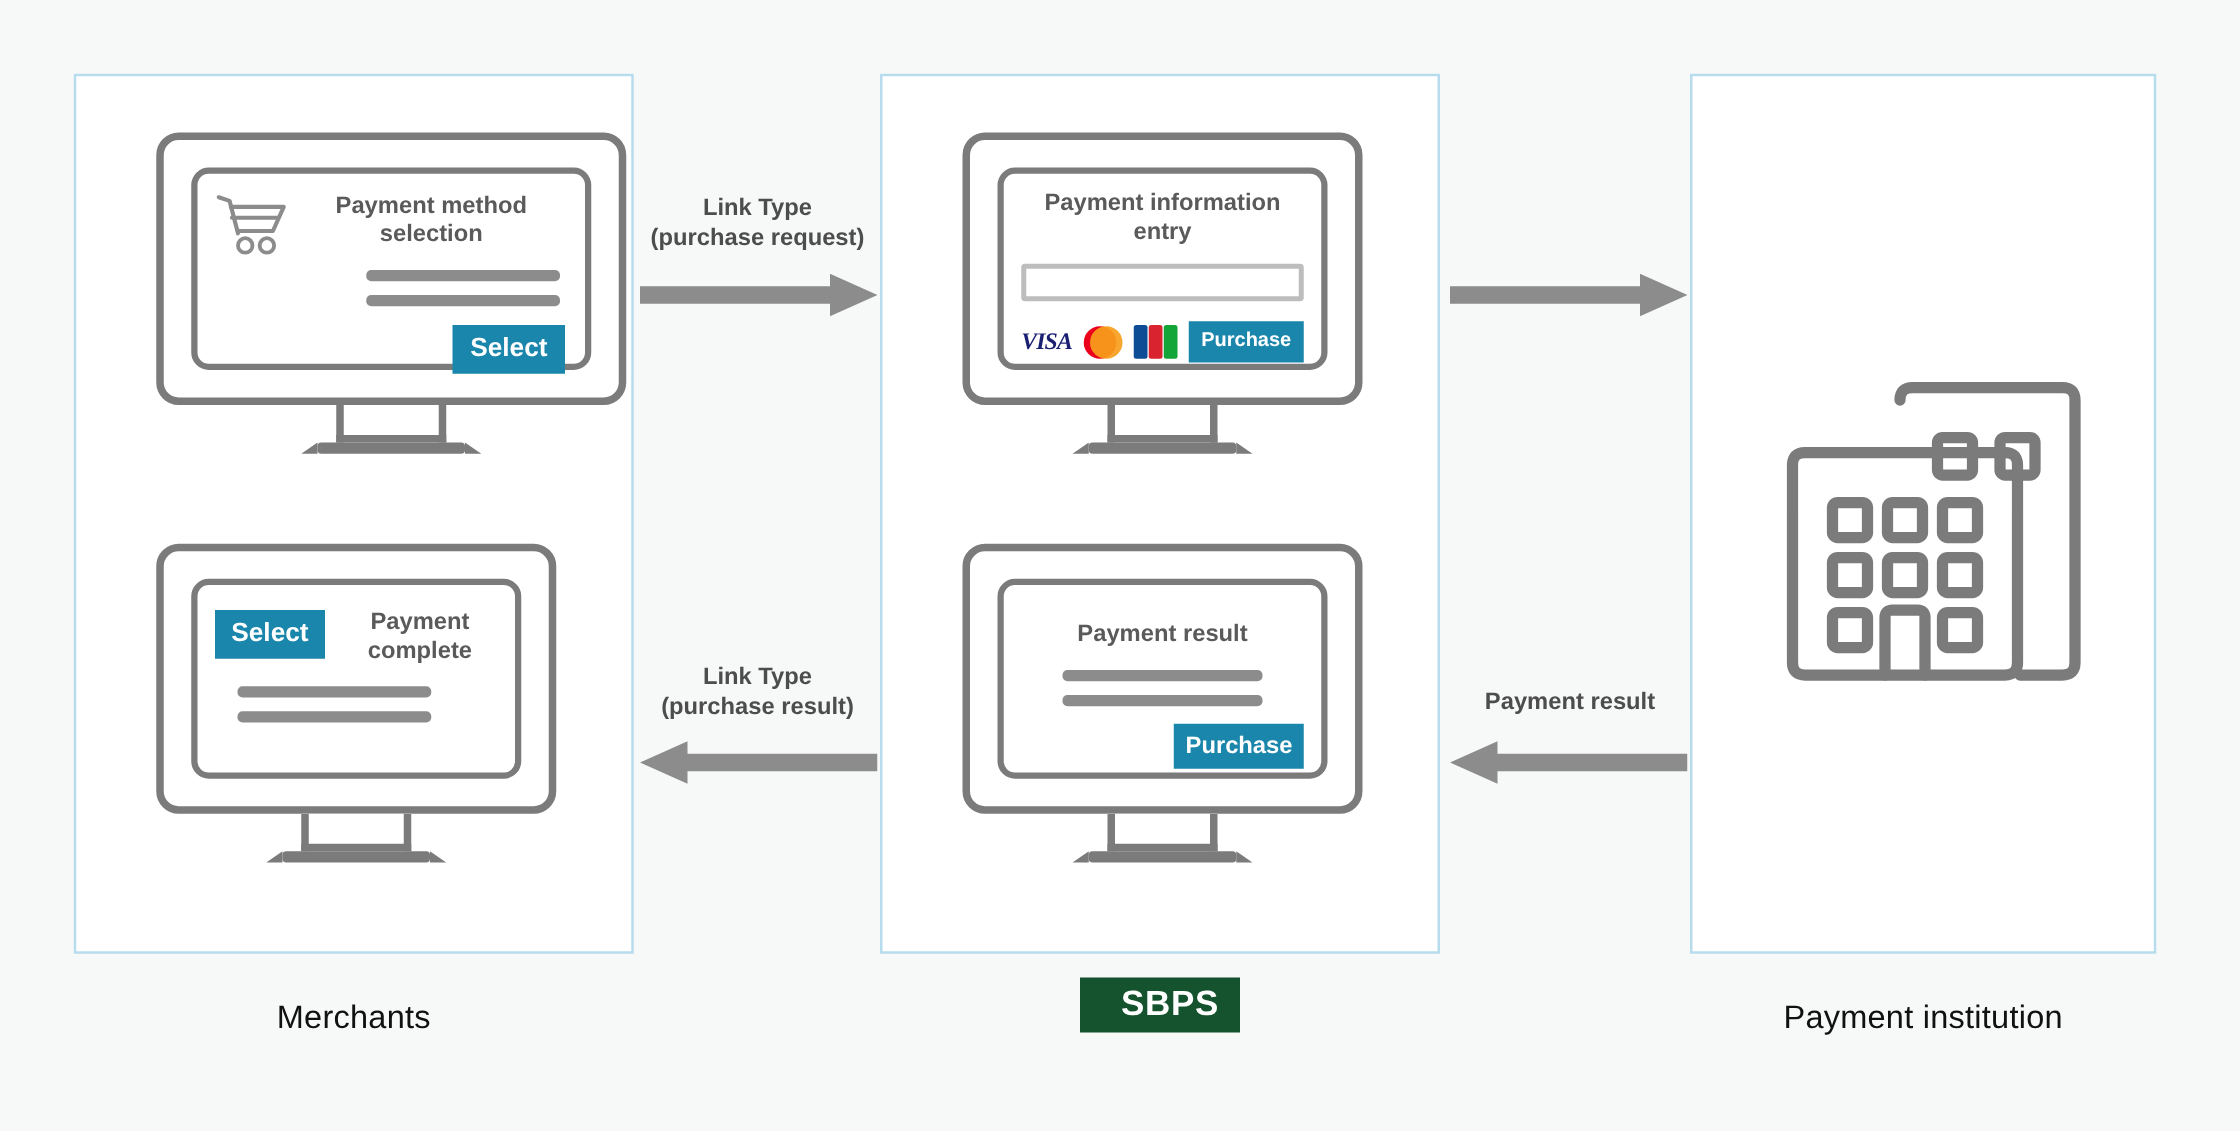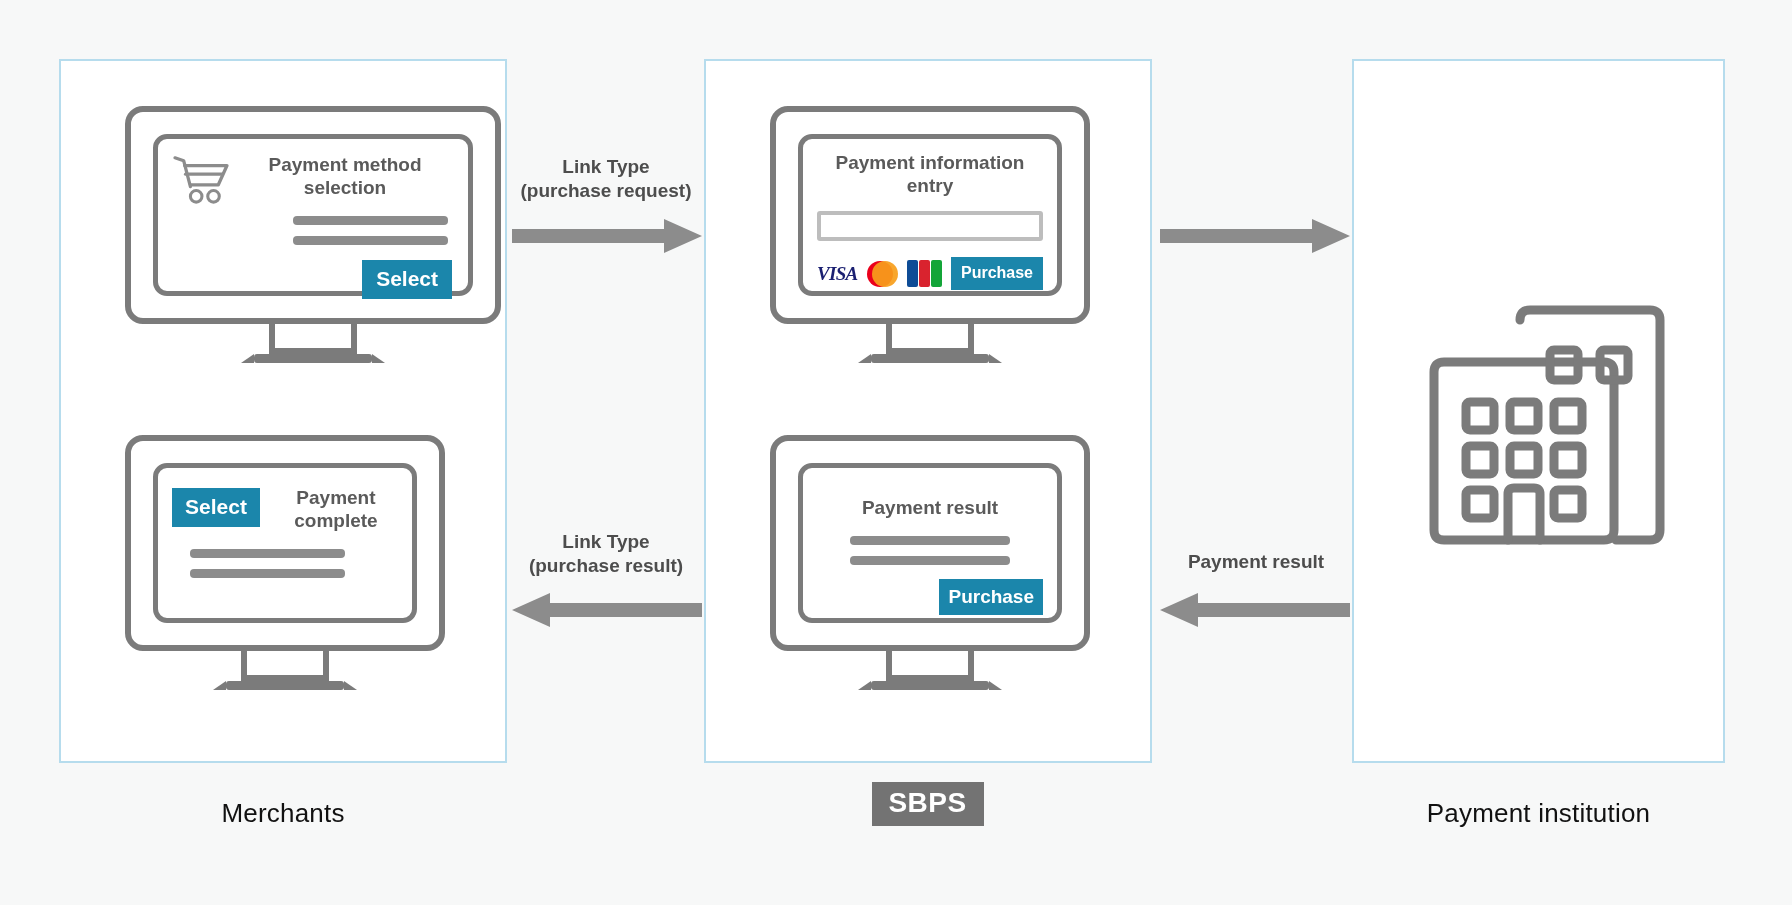--- a/index.html
+++ b/index.html
@@ -40,25 +40,25 @@
   }
   #label-merchants   { left: 59px;   top: 798px; width: 448px; }
   #label-institution { left: 1352px; top: 798px; width: 373px; }
 
   #label-sbps-wrap {
     position: absolute;
     left: 704px; top: 782px; width: 448px;
     display: flex; justify-content: center;
   }
   #label-sbps {
-    background: #737373;
+    background: #14532d;
     color: #ffffff;
     font-size: 28px;
     font-weight: bold;
-    padding: 7px 17px 9px 16px;
+    padding: 7px 17px 9px 33px;
     line-height: 1;
     letter-spacing: .5px;
   }
 
   
   .monitor { position: absolute; }
   .mon-body {
     position: relative;
     border: 6px solid #7b7b7b;
     border-radius: 18px;

